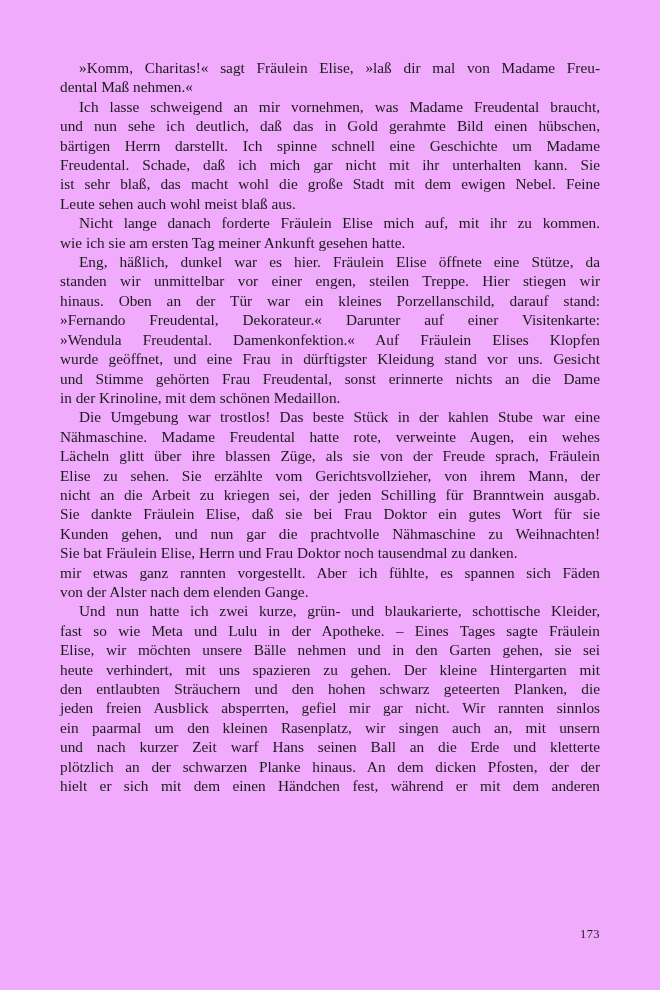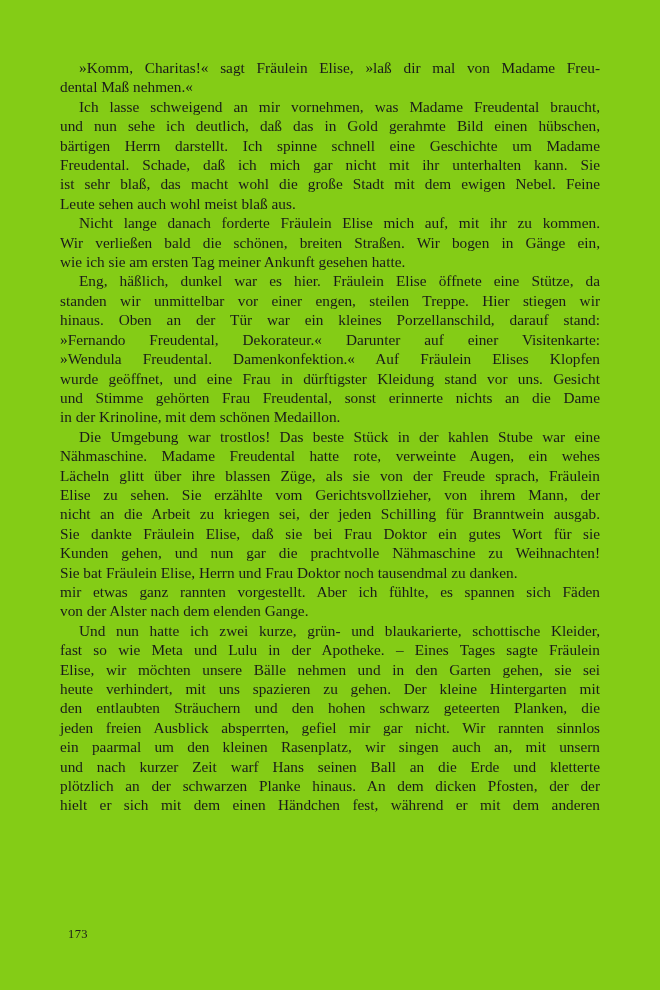--- a/index.html
+++ b/index.html
@@ -33,48 +33,47 @@
   }
   .line.last {
     text-align-last: left;
   }
   .line.first {
     text-indent: 19px;
   }
   .page-number {
     position: absolute;
     top: 927px;
-    left: 68px;
+    left: 60px;
     width: 540px;
-    text-align: left;
+    text-align: right;
     font-size: 12.5px;
     letter-spacing: 0.4px;
     color: #1a1a1a;
   }
 </style>
 </head>
 <body>
 
-<div class="page" style="background: #84cc16; color: rgb(26, 26, 26);">
+<div class="page" style="background: #f0abfc; color: rgb(26, 26, 26);">
   <main class="text-block" id="text-block">
       <div class="paragraph">
         <div class="line first">»Komm, Charitas!« sagt Fräulein Elise, »laß dir mal von Madame Freu-</div>
         <div class="line last">dental Maß nehmen.«</div>
       </div>
       <div class="paragraph">
         <div class="line first">Ich lasse schweigend an mir vornehmen, was Madame Freudental braucht,</div>
         <div class="line">und nun sehe ich deutlich, daß das in Gold gerahmte Bild einen hübschen,</div>
         <div class="line">bärtigen Herrn darstellt. Ich spinne schnell eine Geschichte um Madame</div>
         <div class="line">Freudental. Schade, daß ich mich gar nicht mit ihr unterhalten kann. Sie</div>
         <div class="line">ist sehr blaß, das macht wohl die große Stadt mit dem ewigen Nebel. Feine</div>
         <div class="line last">Leute sehen auch wohl meist blaß aus.</div>
       </div>
       <div class="paragraph">
         <div class="line first">Nicht lange danach forderte Fräulein Elise mich auf, mit ihr zu kommen.</div>
-        <div class="line">Wir verließen bald die schönen, breiten Straßen. Wir bogen in Gänge ein,</div>
         <div class="line last">wie ich sie am ersten Tag meiner Ankunft gesehen hatte.</div>
       </div>
       <div class="paragraph">
         <div class="line first">Eng, häßlich, dunkel war es hier. Fräulein Elise öffnete eine Stütze, da</div>
         <div class="line">standen wir unmittelbar vor einer engen, steilen Treppe. Hier stiegen wir</div>
         <div class="line">hinaus. Oben an der Tür war ein kleines Porzellanschild, darauf stand:</div>
         <div class="line">»Fernando Freudental, Dekorateur.« Darunter auf einer Visitenkarte:</div>
         <div class="line">»Wendula Freudental. Damenkonfektion.« Auf Fräulein Elises Klopfen</div>
         <div class="line">wurde geöffnet, und eine Frau in dürftigster Kleidung stand vor uns. Gesicht</div>
         <div class="line">und Stimme gehörten Frau Freudental, sonst erinnerte nichts an die Dame</div>

